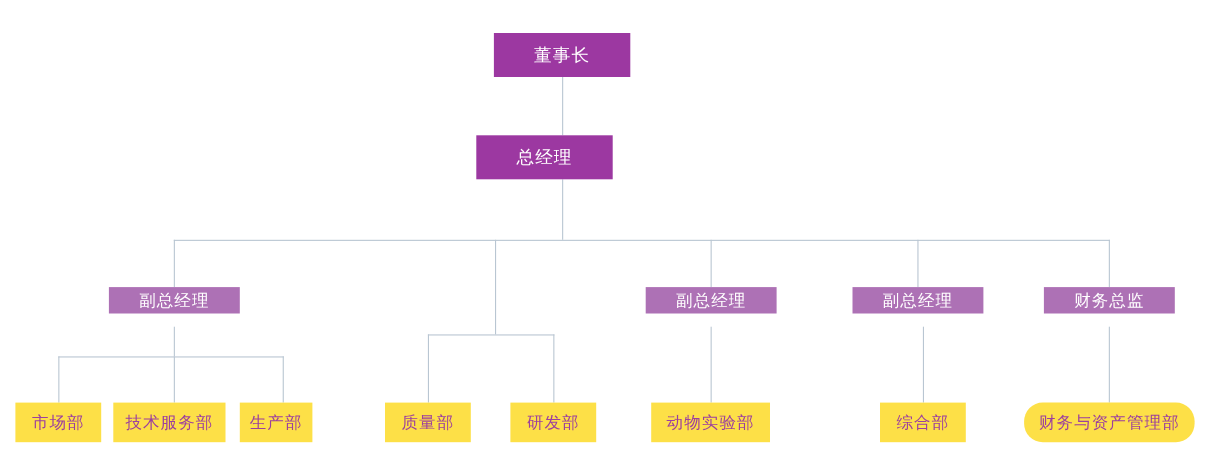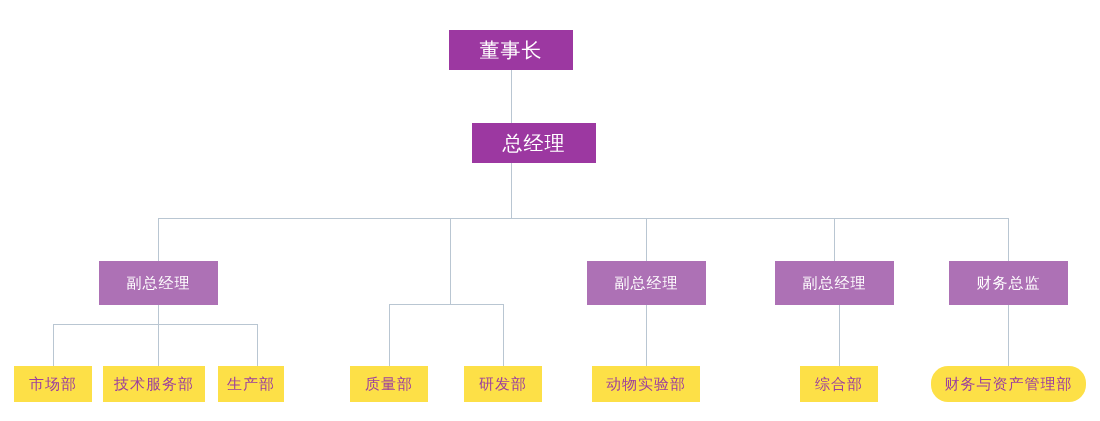--- a/index.html
+++ b/index.html
@@ -33,28 +33,28 @@
     display: flex;
     align-items: center;
     justify-content: center;
     text-align: center;
     white-space: nowrap;
     letter-spacing: 1px;
   }
   .node.exec {
     background: #9c38a1;
     color: #ffffff;
-    font-size: 20px;
+    font-size: 16px;
     height: 40px;
   }
   .node.vp {
     background: #ad71b5;
     color: #ffffff;
     font-size: 15px;
-    height: 44px;
+    height: 24px;
   }
   .node.dept {
     background: #fde047;
     color: #9c3f9e;
     font-size: 15px;
     height: 36px;
   }
 </style>
 </head>
 <body>
@@ -84,21 +84,21 @@
   <div class="line v" style="left:503px; top:304px; height:62px;"></div>
 
   <div class="line v" style="left:646px; top:297px; height:69px;"></div>
 
   <div class="line v" style="left:839px; top:297px; height:69px;"></div>
 
   <div class="line v" style="left:1008px; top:297px; height:69px;"></div>
 
   <div class="node exec" style="left:449px; top:30px; width:124px;">董事长</div>
 
-  <div class="node exec" style="left:472px; top:123px; width:124px;">总经理</div>
+  <div class="node exec" style="left:433px; top:123px; width:124px;">总经理</div>
 
   <div class="node vp" style="left:99px; top:261px; width:119px;">副总经理</div>
   <div class="node vp" style="left:587px; top:261px; width:119px;">副总经理</div>
   <div class="node vp" style="left:775px; top:261px; width:119px;">副总经理</div>
   <div class="node vp" style="left:949px; top:261px; width:119px;">财务总监</div>
 
   <div class="node dept" style="left:14px; top:366px; width:78px;">市场部</div>
   <div class="node dept" style="left:103px; top:366px; width:102px;">技术服务部</div>
   <div class="node dept" style="left:218px; top:366px; width:66px;">生产部</div>
   <div class="node dept" style="left:350px; top:366px; width:78px;">质量部</div>

